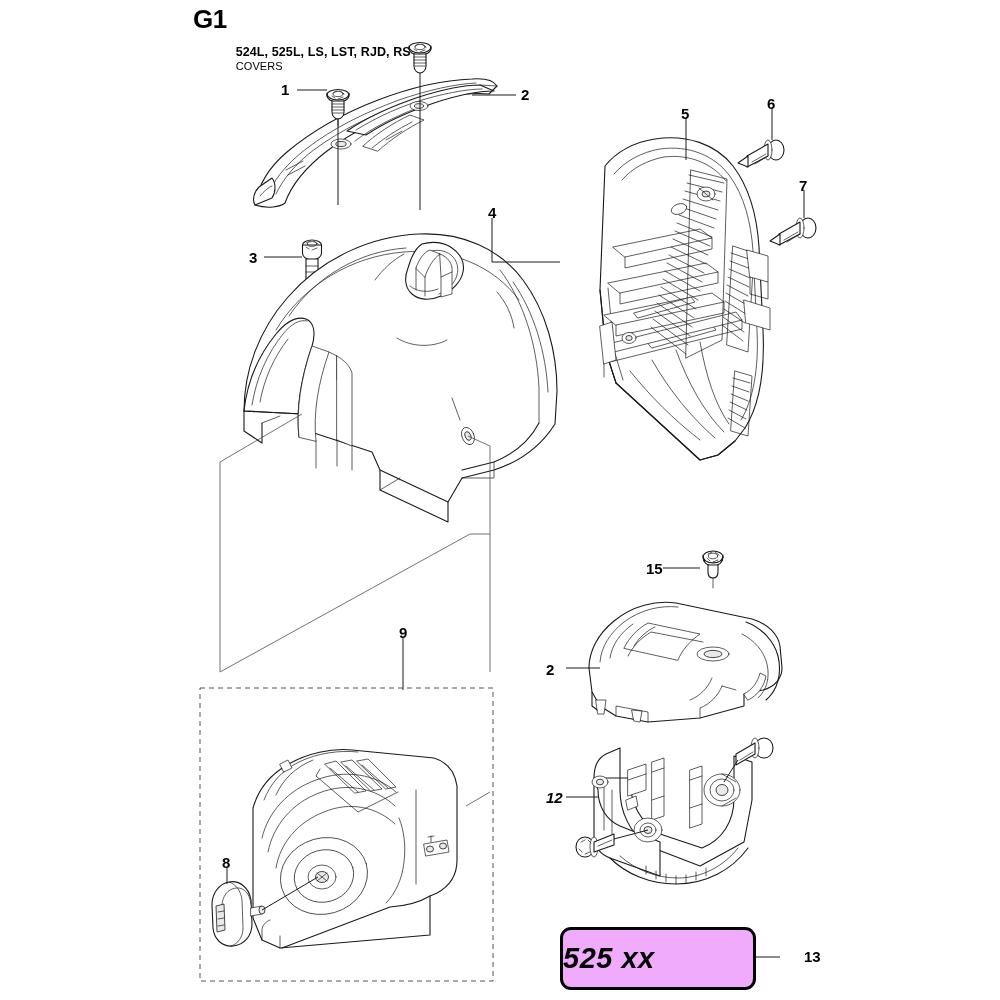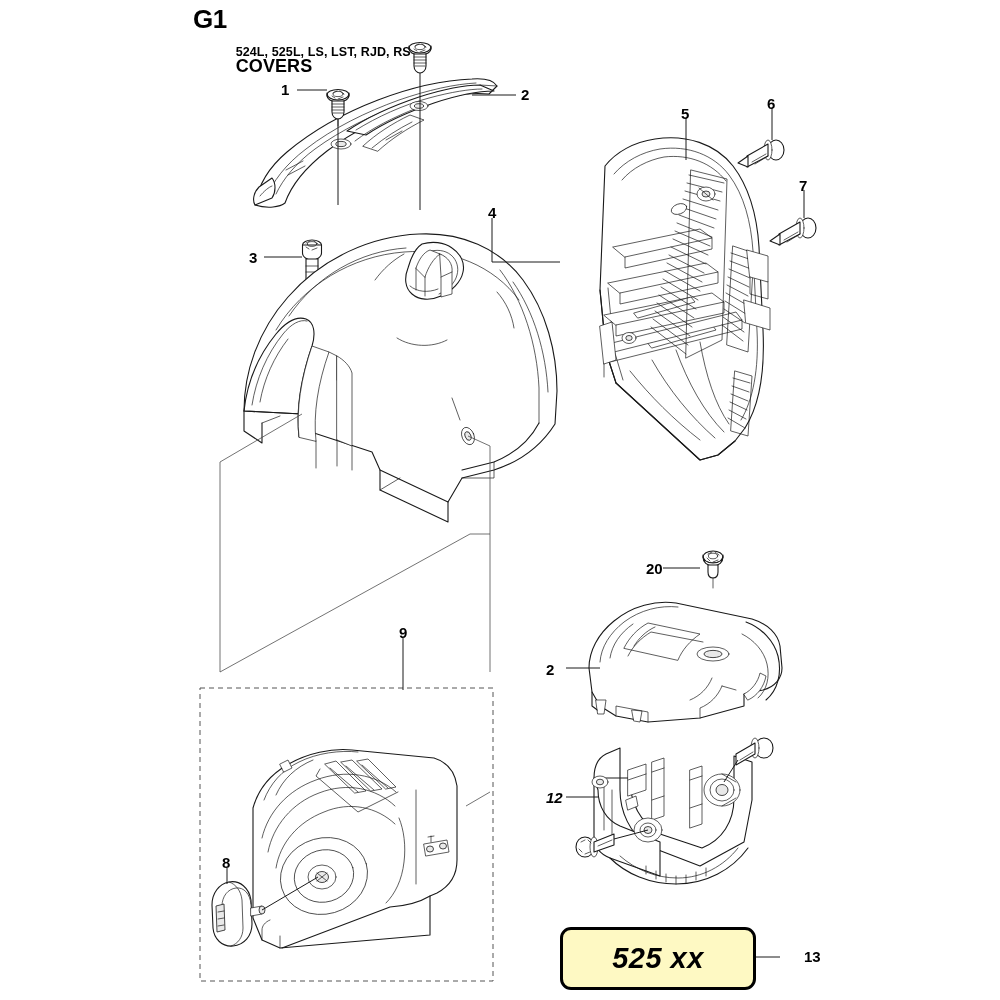--- a/index.html
+++ b/index.html
@@ -40,22 +40,22 @@
     padding-top: 3px;
     margin-top: 36px;
   }
   #header .models {
     font-size: 12.5px;
     font-weight: bold;
     line-height: 14px;
     letter-spacing: 0.1px;
   }
   #header .subtitle {
-    font-size: 18px;
-    font-weight: bold;
+    font-size: 11px;
+    font-weight: normal;
     line-height: 14px;
     letter-spacing: 0.1px;
   }
   
   #drawing {
     position: absolute;
     left: 0;
     top: 0;
     width: 1000px;
     height: 1000px;
@@ -71,24 +71,24 @@
   }
   
   #decal {
     position: absolute;
     left: 560px;
     top: 927px;
     width: 190px;
     height: 57px;
     border: 3px solid #000;
     border-radius: 11px;
-    background: #fef9c3;
+    background: #f0abfc;
     display: flex;
     align-items: center;
-    justify-content: center;
+    justify-content: flex-start;
   }
   #decal .decal-text {
     font-size: 29px;
     font-weight: bold;
     font-style: italic;
     letter-spacing: 0.5px;
   }
 </style>
 </head>
 <body>
@@ -610,21 +610,21 @@
 
   <div class="callout" style="left:281px; top:82px;">1</div>
   <div class="callout" style="left:521px; top:87px;">2</div>
   <div class="callout" style="left:249px; top:250px;">3</div>
   <div class="callout" style="left:488px; top:205px;">4</div>
   <div class="callout" style="left:681px; top:106px;">5</div>
   <div class="callout" style="left:767px; top:96px;">6</div>
   <div class="callout" style="left:799px; top:178px;">7</div>
   <div class="callout" style="left:222px; top:855px;">8</div>
   <div class="callout" style="left:399px; top:625px;">9</div>
-  <div class="callout" style="left:646px; top:561px;">20</div>
+  <div class="callout" style="left:646px; top:561px;">15</div>
   <div class="callout" style="left:546px; top:662px;">2</div>
   <div class="callout" style="left:546px; top:790px;font-style:italic;">12</div>
   <div class="callout" style="left:804px; top:949px;">13</div>
 
   <div id="decal">
     <span class="decal-text">525 xx</span>
   </div>
 
 </div>
 

